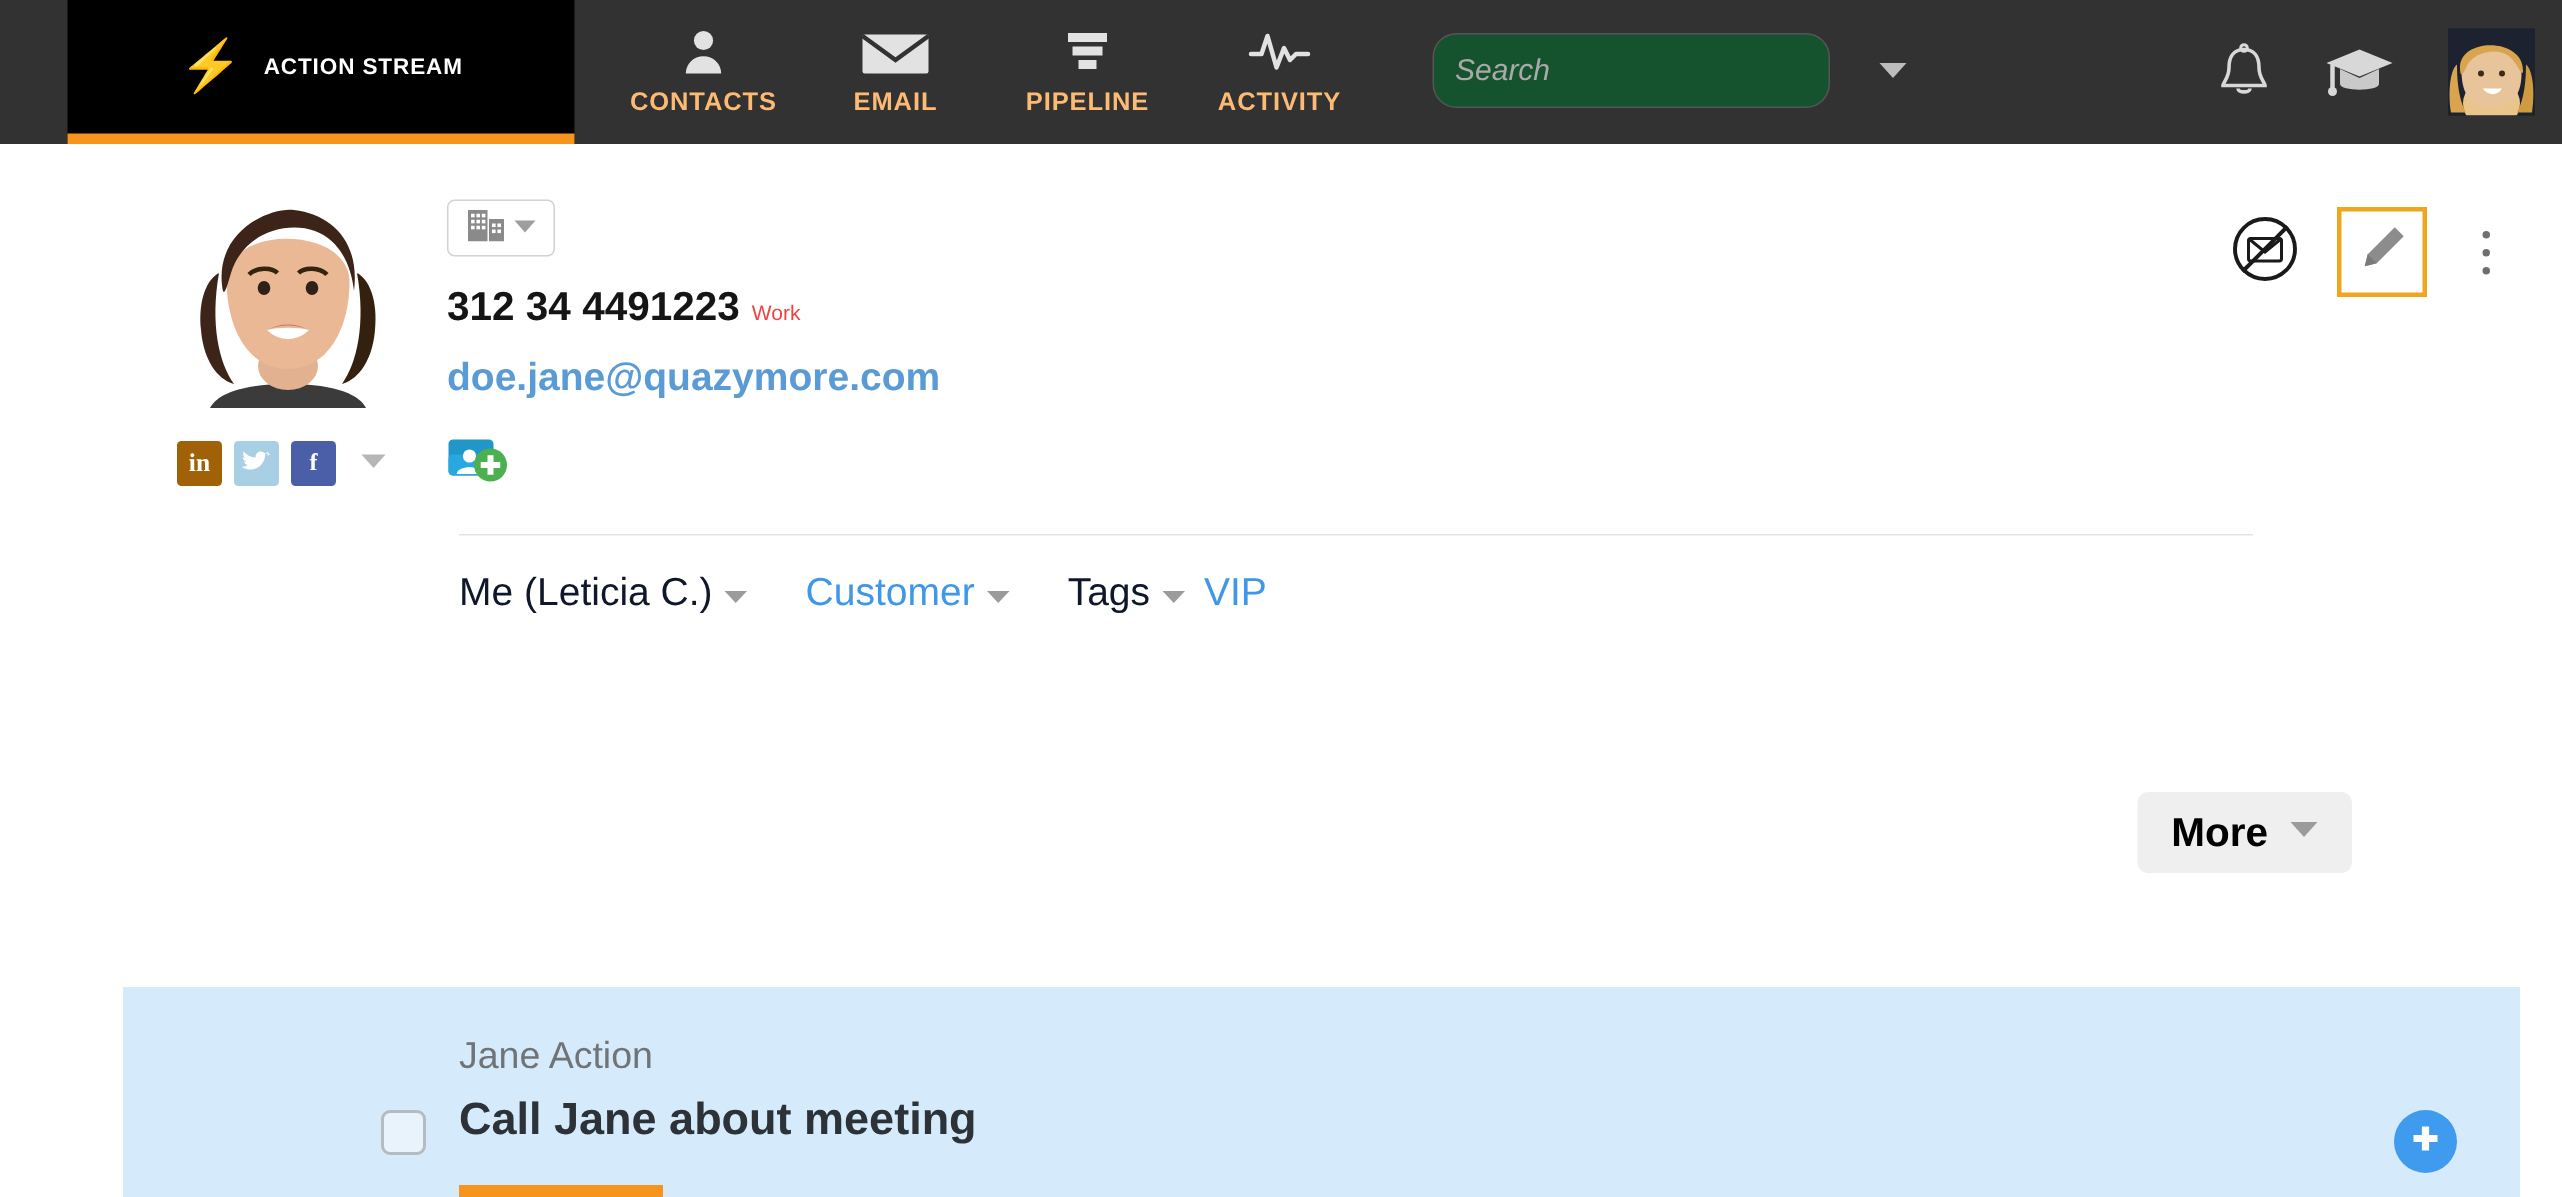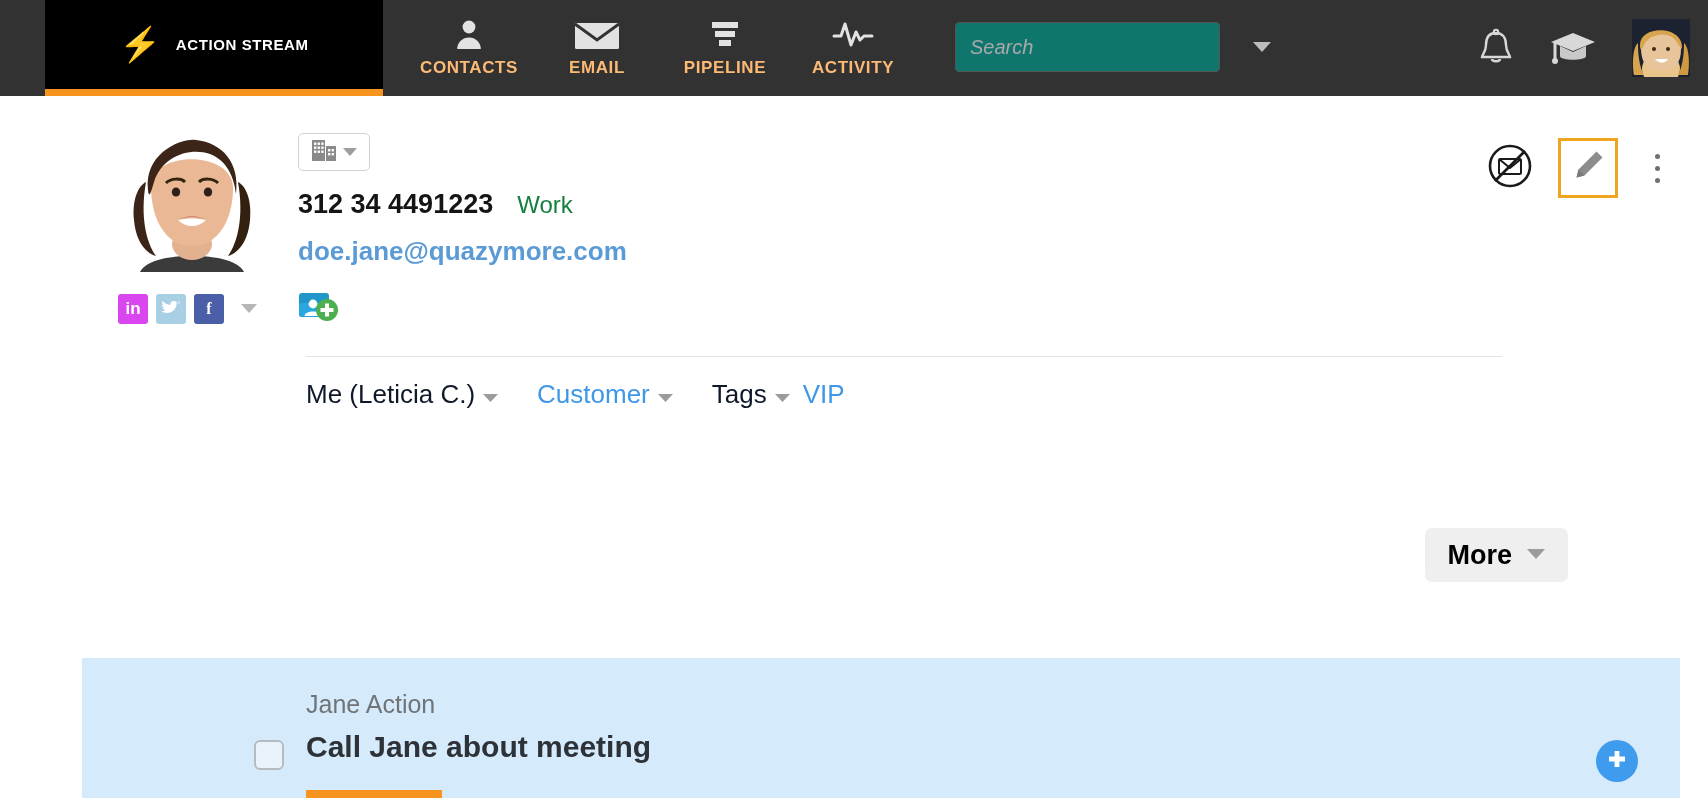--- a/index.html
+++ b/index.html
@@ -40,22 +40,22 @@
     color: #d9d9d9; text-decoration: none;
   }
   .navitem .ico { height: 40px; display: flex; align-items: center; justify-content: center; }
   .navitem .lbl {
     font-size: 17px; letter-spacing: .6px; color: #fdba74; margin-top: 4px; display: block; font-weight: bold;
   }
 
   .searchwrap {
     margin-left: 38px; margin-top: 22px;
     width: 265px; height: 50px;
-    background: #0f766e;
-    border: 1px solid #555; border-radius: 4px;
+    background: #14532d;
+    border: 1px solid #555; border-radius: 16px;
     display: flex; align-items: center;
     position: relative;
   }
   .searchwrap input {
     flex: 1; height: 100%;
     background: transparent; border: 0; outline: none;
     font-family: "Liberation Sans", sans-serif;
     font-size: 20px; font-style: italic; color: #c8c8c8;
     padding: 0 14px;
   }
@@ -89,21 +89,21 @@
   }
   .social {
     margin-top: 22px; display: flex; align-items: center; gap: 8px;
   }
   .sico {
     width: 30px; height: 30px; border-radius: 3px;
     display: flex; align-items: center; justify-content: center;
     color: #fff; font-weight: bold; cursor: pointer;
     font-family: "Liberation Serif", serif;
   }
-  .sico.li { background: #d946ef; font-size: 17px; font-family: Liberation Sans, sans-serif; }
+  .sico.li { background: #a16207; font-size: 17px; font-family: Liberation Serif, serif; }
   .sico.tw { background: #a9cfe4; }
   .sico.fb { background: #4a5fa8; }
   .social-caret { margin-left: 8px; cursor: pointer; }
 
   .info-col { padding-left: 12px; flex: 1; }
   .nameline { display: flex; align-items: center; gap: 14px; }
   .cname {
     font-size: 43px; font-weight: bold; color: #1a1a1a; letter-spacing: -.5px;
   }
   .star { color: #f7941e; font-size: 32px; line-height: 1; cursor: pointer; }
@@ -111,21 +111,21 @@
   .companyline { display: flex; align-items: center; gap: 22px; margin-top: 9px; }
   .company { font-size: 25px; color: #3c3c3c; }
   .compbtn {
     width: 72px; height: 38px; border: 1px solid #d2d2d2; border-radius: 5px;
     background: #fff; display: flex; align-items: center; justify-content: center; gap: 5px;
     cursor: pointer;
   }
 
   .phoneline { margin-top: 18px; font-size: 27px; }
   .phone { font-weight: bold; color: #151515; cursor: pointer; }
-  .phonetype { color: #15803d; font-size: 24px; font-weight: normal; margin-left: 24px; }
+  .phonetype { color: #ef4444; font-size: 14px; font-weight: normal; margin-left: 8px; }
 
   .emailline { margin-top: 16px; }
   .email {
     font-size: 26px; font-weight: bold; color: #5b9bd5; text-decoration: none; cursor: pointer;
   }
 
   .gcontact { margin-top: 22px; width: 42px; height: 34px; cursor: pointer; }
 
   
   .head-actions {

